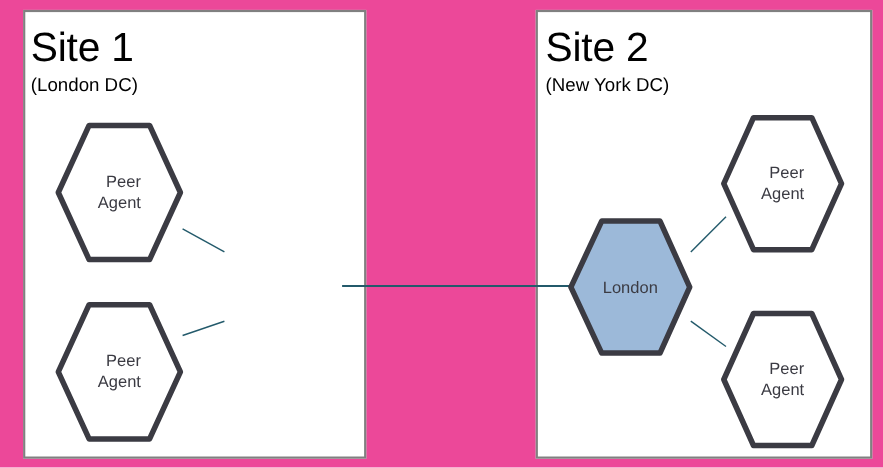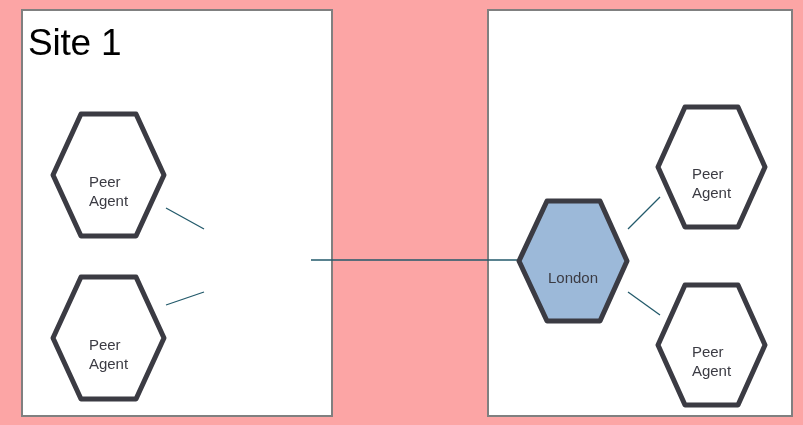--- a/index.html
+++ b/index.html
@@ -7,21 +7,21 @@
     padding: 0;
     background: #ffffff;
   }
   body {
     font-family: "Liberation Sans", sans-serif;
   }
   #canvas {
     position: relative;
     width: 803px;
     height: 425px;
-    background: #fca5a5;
+    background: #ec4899;
     overflow: hidden;
   }
   .site-box {
     position: absolute;
     box-sizing: border-box;
     border: 2px solid #808080;
     background: #ffffff;
   }
   #site-1-box { left: 21px;  top: 9px;  width: 312px; height: 408px; }
   #site-2-box { left: 487px; top: 9px;  width: 306px; height: 408px; }
@@ -58,50 +58,53 @@
   .hex-node {
     position: absolute;
   }
   .hex-node svg {
     position: absolute;
     left: 0; top: 0;
     overflow: visible;
   }
   .hex-label {
     position: absolute;
-    left: 0; top: 16px;
+    left: 0; top: 0;
     width: 100%;
     height: 100%;
     display: flex;
     flex-direction: column;
     align-items: center;
     justify-content: center;
     font-size: 15px;
     line-height: 19px;
     color: #3b3b43;
-    text-align: left;
+    text-align: right;
     white-space: pre-line;
   }
 
   #node-pa-1     { left: 50px;  top: 111px; width: 117px; height: 128px; }
   #node-pmc      { left: 201px; top: 197px; width: 112px; height: 126px; }
   #node-pa-2     { left: 50px;  top: 274px; width: 117px; height: 128px; }
   #node-broker   { left: 516px; top: 198px; width: 114px; height: 126px; }
   #node-pa-3     { left: 655px; top: 104px; width: 113px; height: 126px; }
   #node-pa-4     { left: 655px; top: 282px; width: 113px; height: 126px; }
 </style>
 </head>
 <body>
 
 <div id="canvas">
 
   <div class="site-box" id="site-1-box"></div>
   <div class="site-box" id="site-2-box"></div>
 
   <div class="site-title" id="site-1-title">Site 1</div>
+  <div class="site-subtitle" id="site-1-subtitle">(London DC)</div>
+  <div class="site-title" id="site-2-title">Site 2</div>
+  <div class="site-subtitle" id="site-2-subtitle">(New York DC)</div>
 
   <svg id="links-layer" viewBox="0 0 803 425">
     <line x1="166" y1="208" x2="204" y2="229" stroke="#235a6b" stroke-width="1.3"></line>
     <line x1="166" y1="305" x2="204" y2="292" stroke="#235a6b" stroke-width="1.3"></line>
     <line x1="311" y1="260" x2="519" y2="260" stroke="#235a6b" stroke-width="1.6"></line>
     <line x1="628" y1="229" x2="660" y2="197" stroke="#235a6b" stroke-width="1.3"></line>
     <line x1="628" y1="292" x2="660" y2="315" stroke="#235a6b" stroke-width="1.3"></line>
   </svg>
 
   <div class="hex-node" id="node-pa-1">

